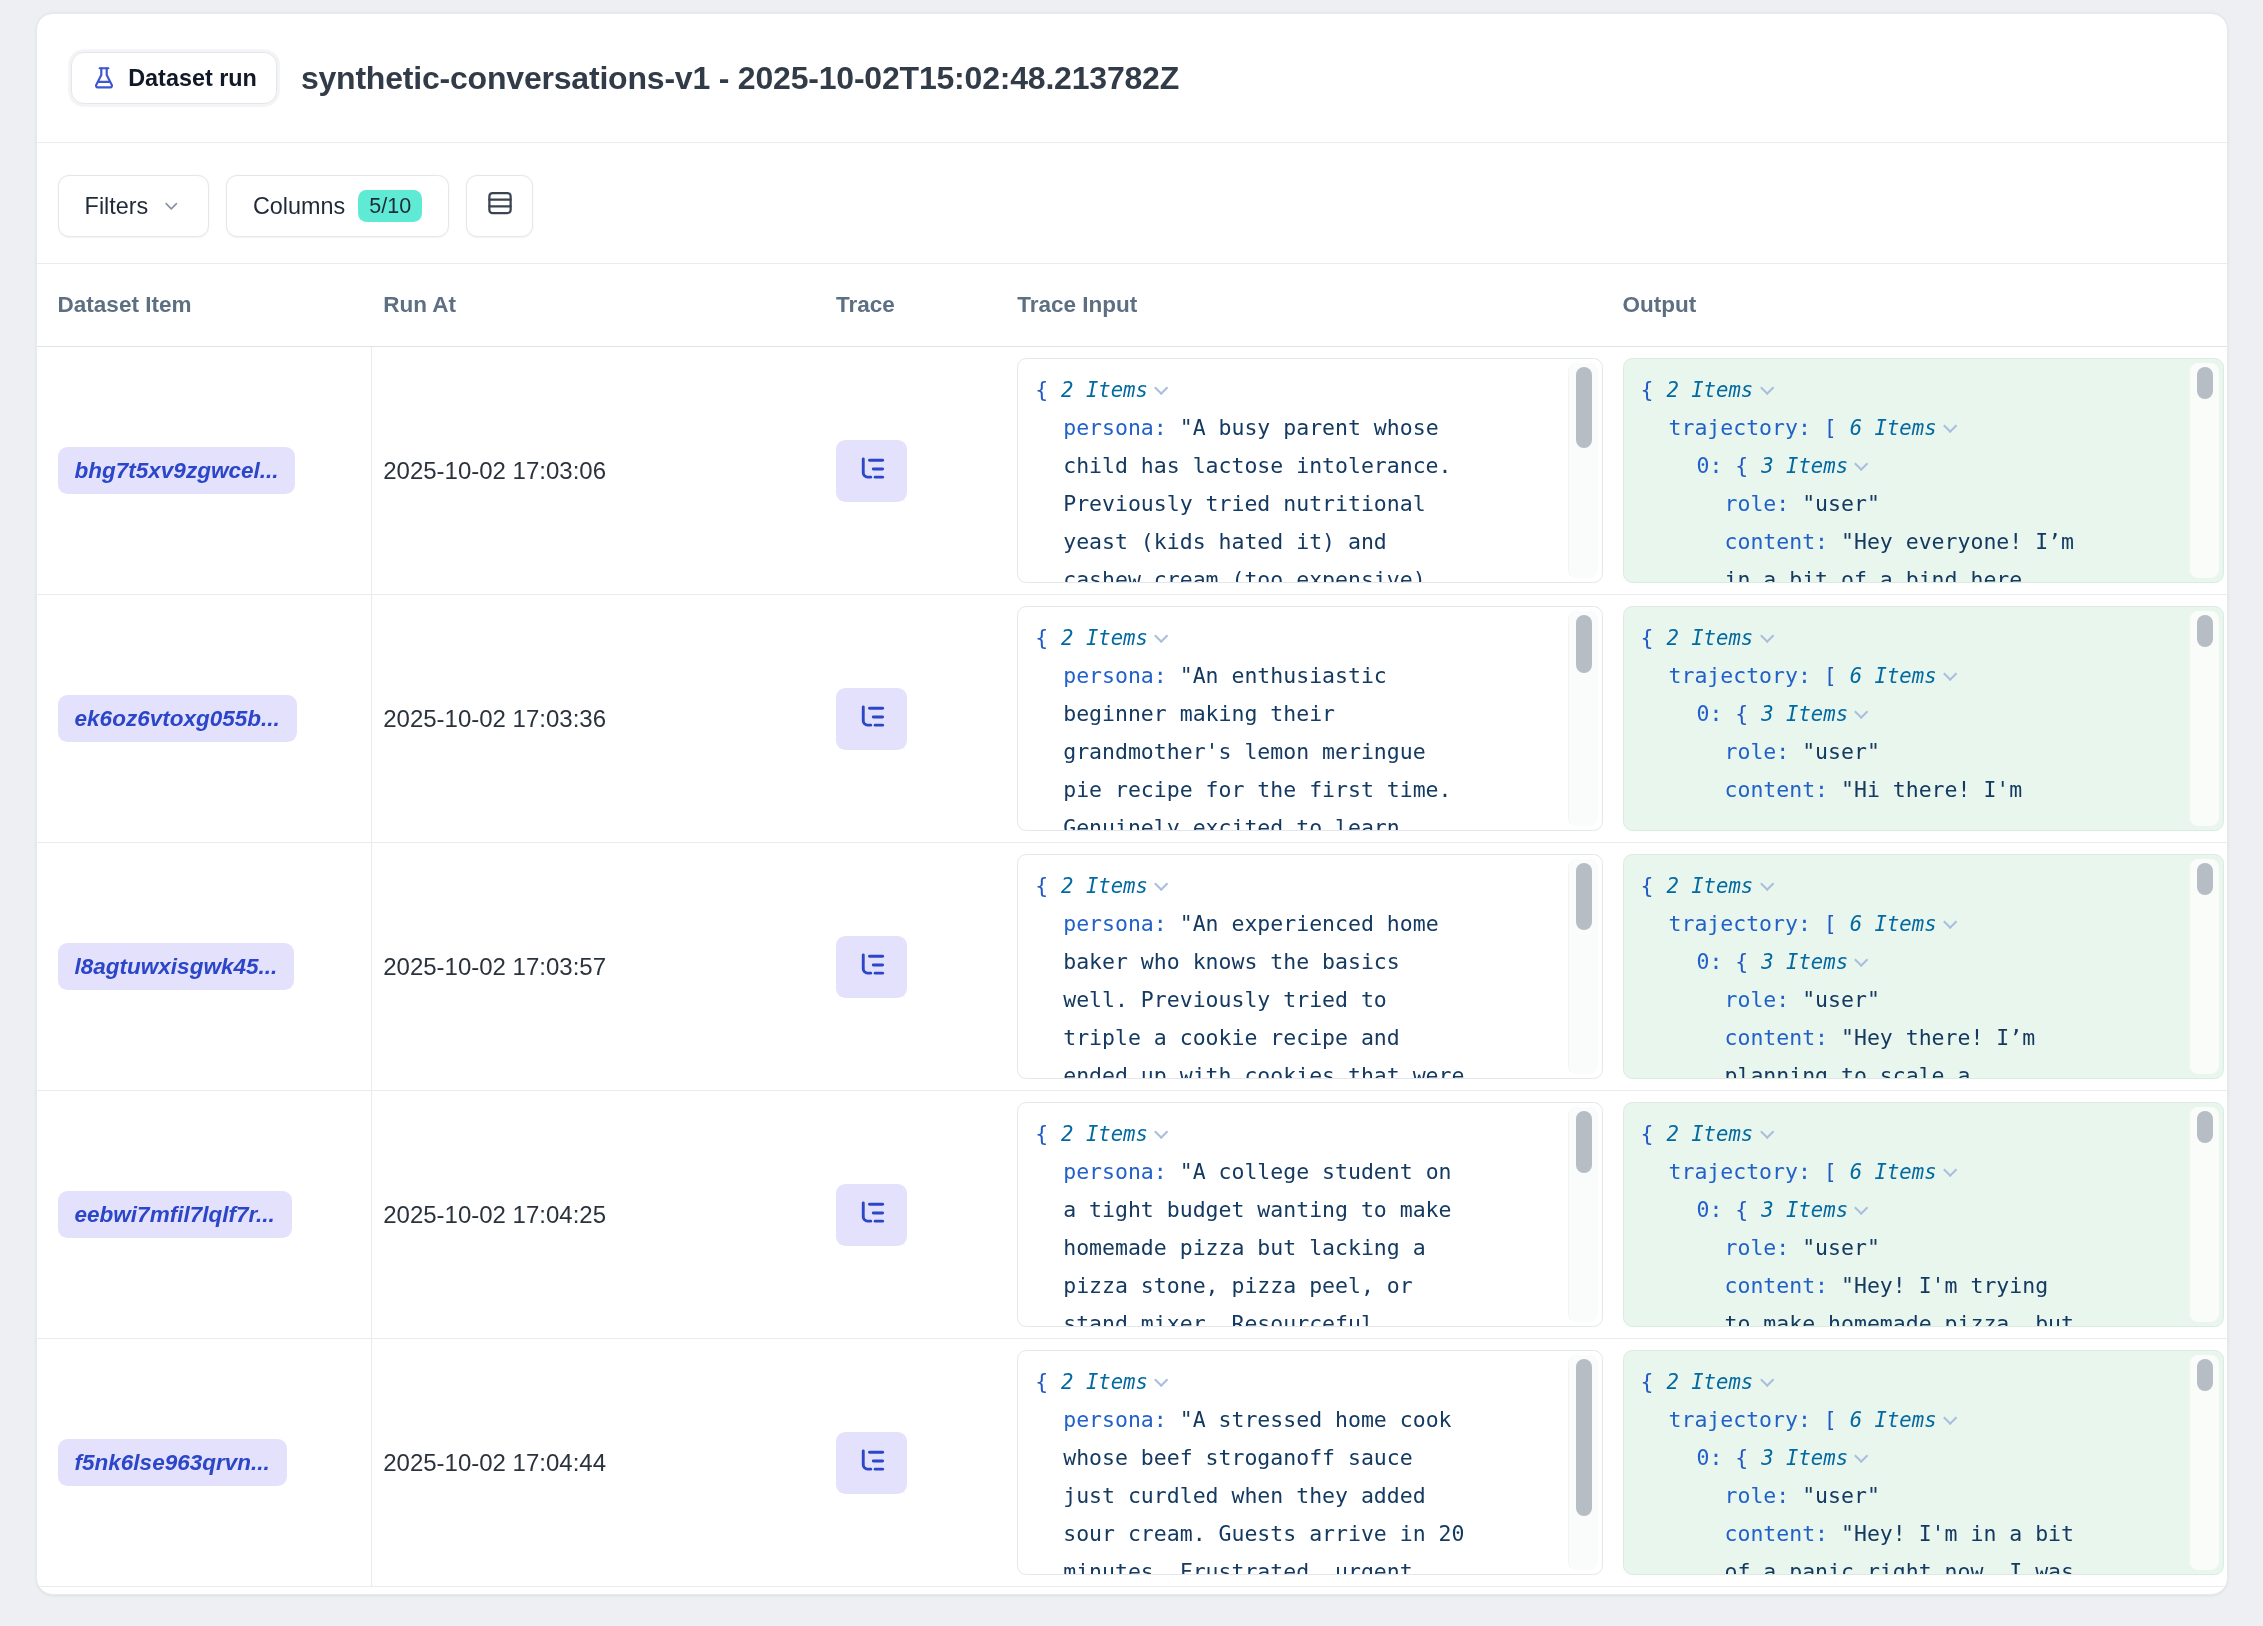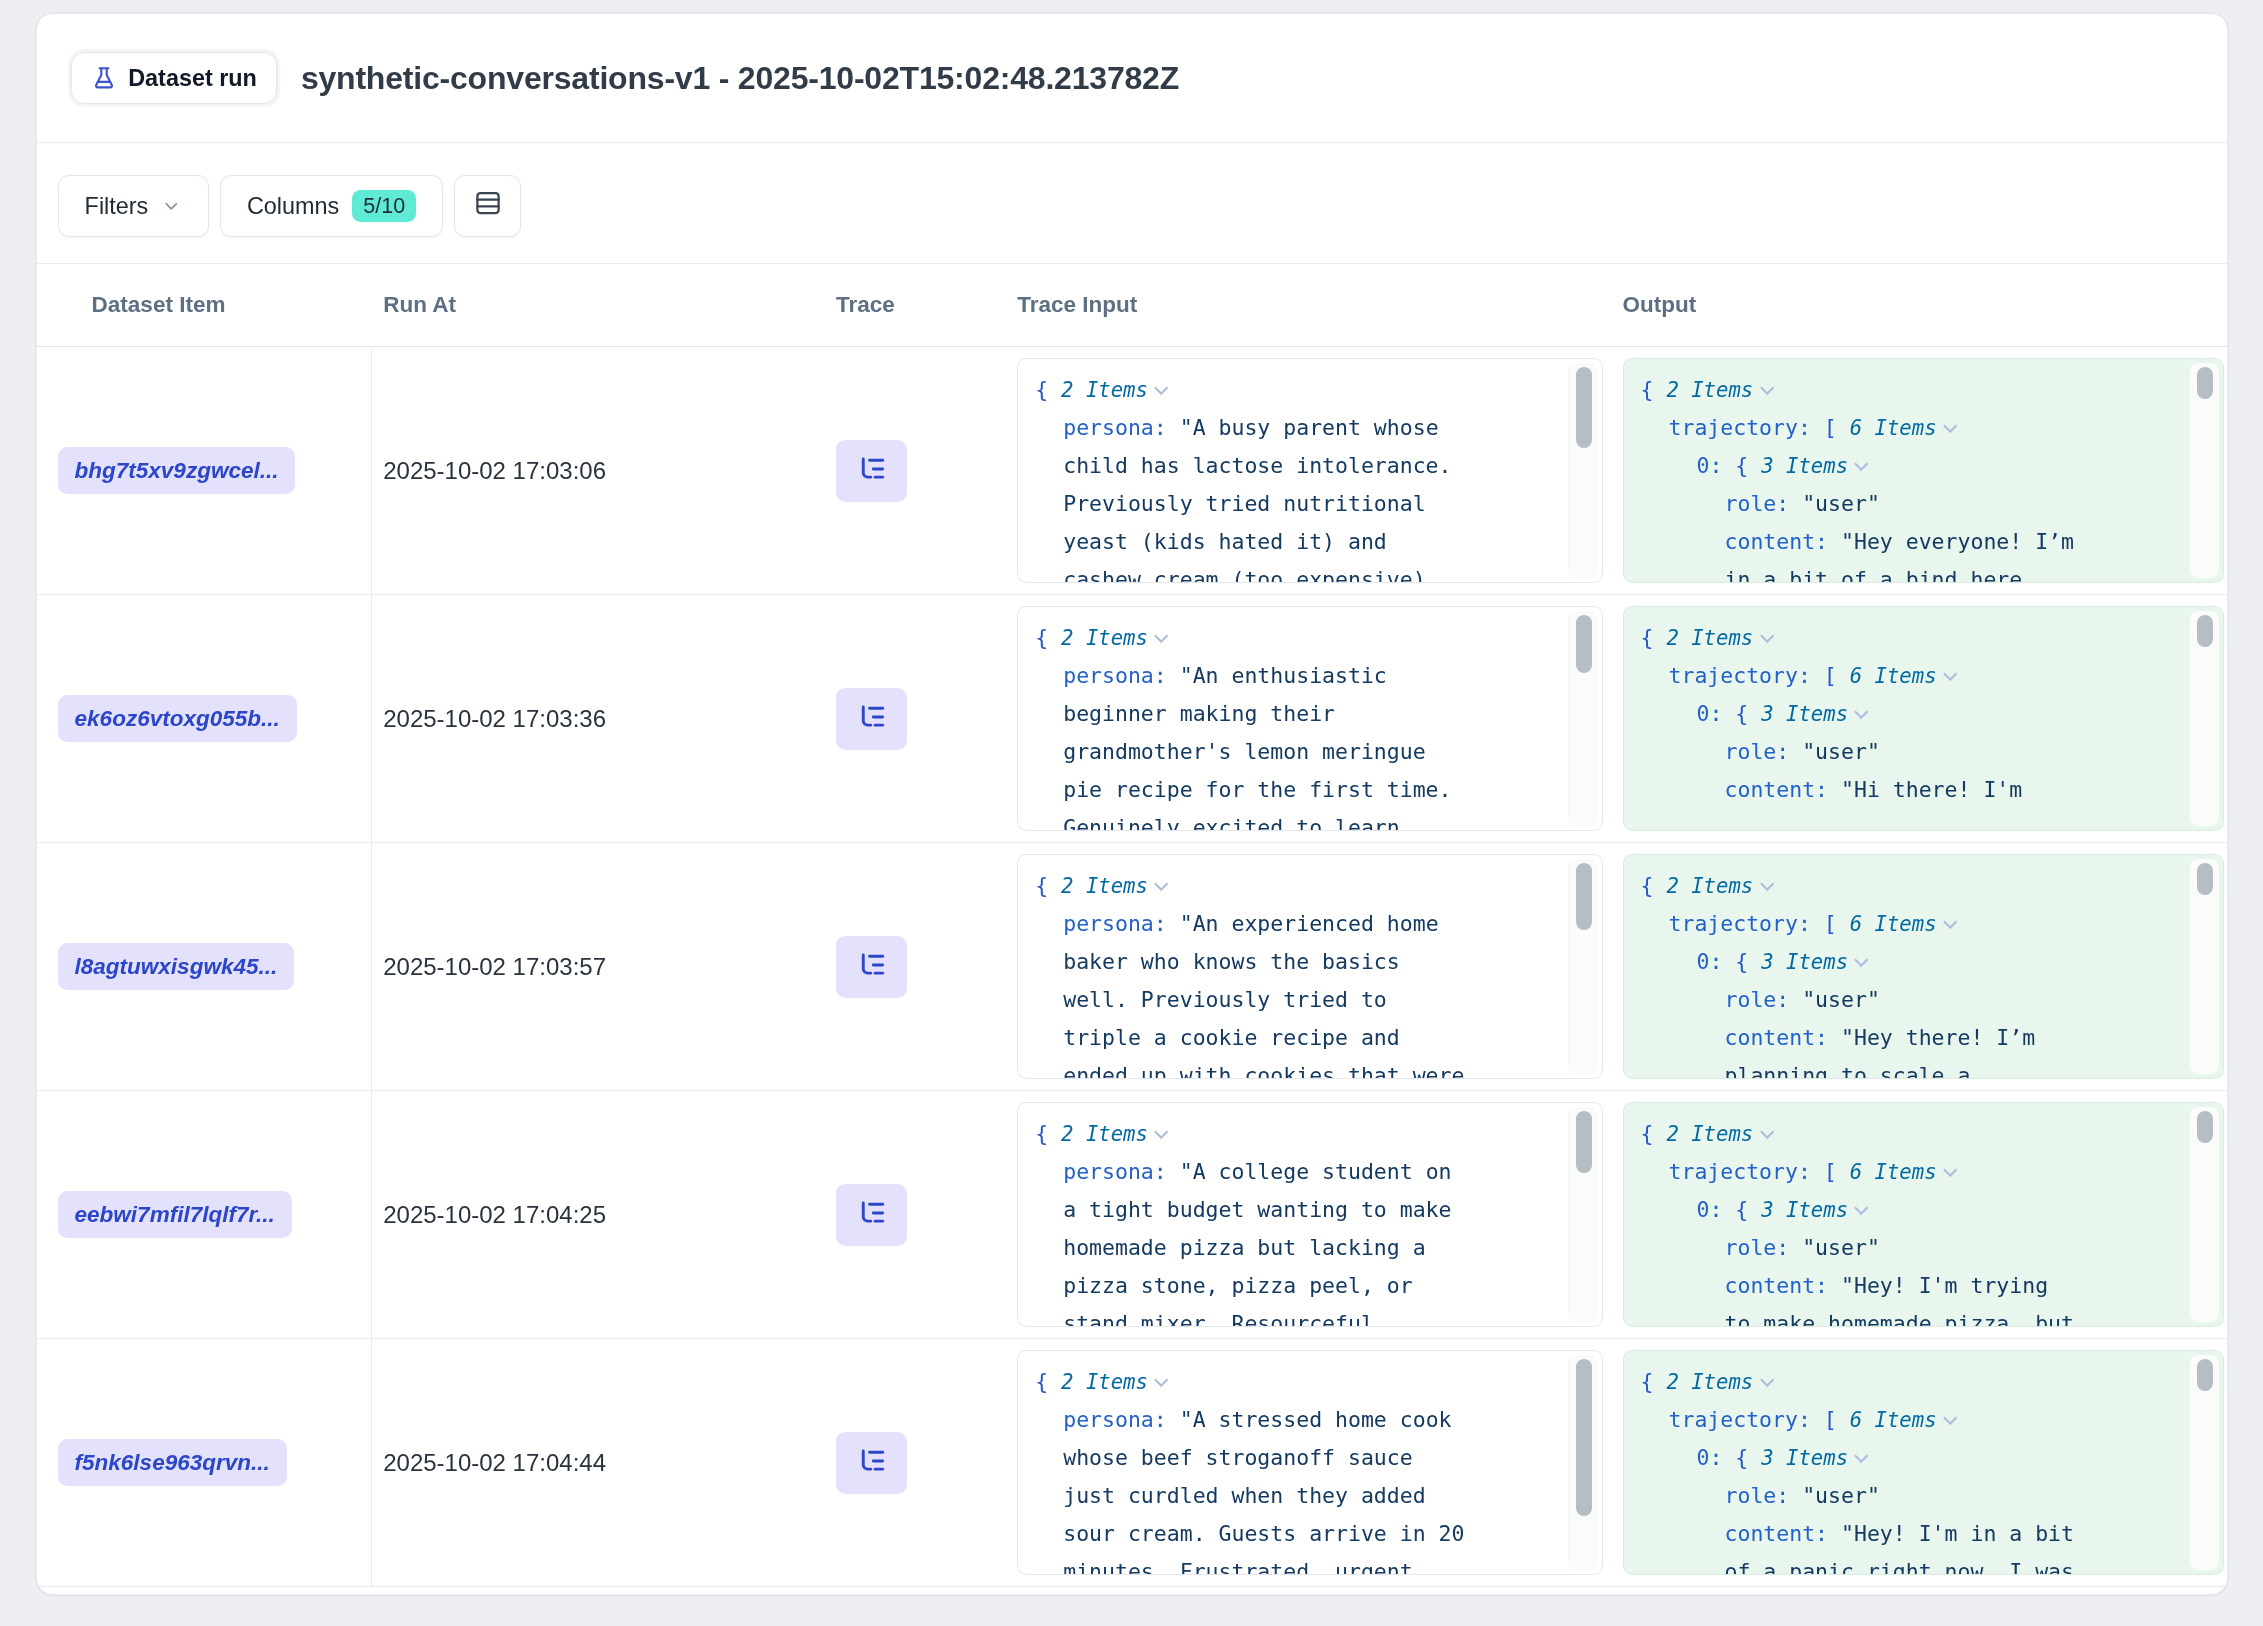--- a/index.html
+++ b/index.html
@@ -20,21 +20,21 @@
   .card-header{height:129px;display:flex;align-items:center;gap:24px;padding:0 34px;border-bottom:0.9px solid #e9ebef;box-sizing:border-box;}
   .run-badge{
     display:inline-flex;align-items:center;gap:11.2px;
     background:#fff;border:1.4px solid #e3e6ea;border-radius:13px;
     box-shadow:0 0 0 2.8px #f3f4f6;
     padding:11.2px 19px;font-size:23.4px;font-weight:700;color:#111827;
   }
   .run-badge svg{display:block;}
   .page-title{font-size:32px;font-weight:700;color:#323c48;letter-spacing:-0.2px;}
   
-  .toolbar{display:flex;align-items:center;gap:11px;padding:32px 22.5px 26px 20.6px;}
+  .toolbar{display:flex;align-items:center;gap:17px;padding:32px 22.5px 26px 20.6px;}
   .btn{
     display:inline-flex;align-items:center;gap:13px;height:62px;
     background:#fff;border:1.4px solid #e3e6eb;border-radius:11.2px;
     padding:0 26px;font-size:23.4px;font-weight:500;color:#1f2937;
     box-shadow:0 0.9px 1.9px rgba(16,24,40,.05);cursor:pointer;
     font-family:"Liberation Sans", sans-serif;
   }
   .btn .chev{width:20.6px;height:20.6px;}
   .count-badge{background:#5eead4;border-radius:8.4px;padding:3.7px 11.2px;font-size:21.5px;font-weight:500;color:#1f2937;}
   .icon-btn{width:67px;justify-content:center;padding:0;}
@@ -126,21 +126,21 @@
         <svg width="30" height="30" viewBox="0 0 24 24" fill="none" stroke="#3a4552" stroke-width="1.8" stroke-linecap="round">
           <rect x="3.5" y="4" width="17" height="16" rx="2.5"></rect>
           <line x1="3.5" y1="9.3" x2="20.5" y2="9.3"></line>
           <line x1="3.5" y1="14.6" x2="20.5" y2="14.6"></line>
         </svg>
       </span>
     </button>
   </div>
 
   <div class="grid thead">
-    <div class="hcell c-item" style="border-right:none;margin-left:34px;">Dataset Item</div>
+    <div class="hcell c-item" style="border-right:none;">Dataset Item</div>
     <div class="hcell c-runat">Run At</div>
     <div class="hcell c-trace">Trace</div>
     <div class="hcell c-input">Trace Input</div>
     <div class="hcell c-output">Output</div>
   </div>
 
   <div id="tbody">
       <div class="grid trow">
         <div class="cell c-item">
           <span class="idbadge">bhg7t5xv9zgwcel...</span>

